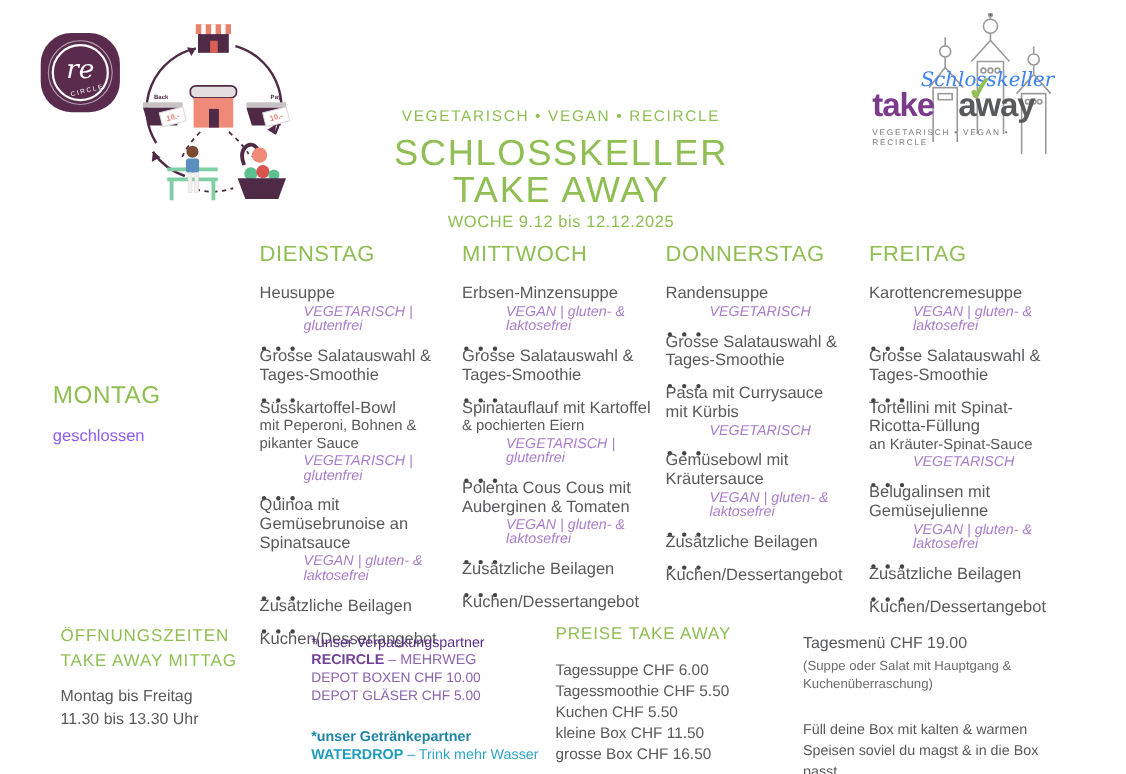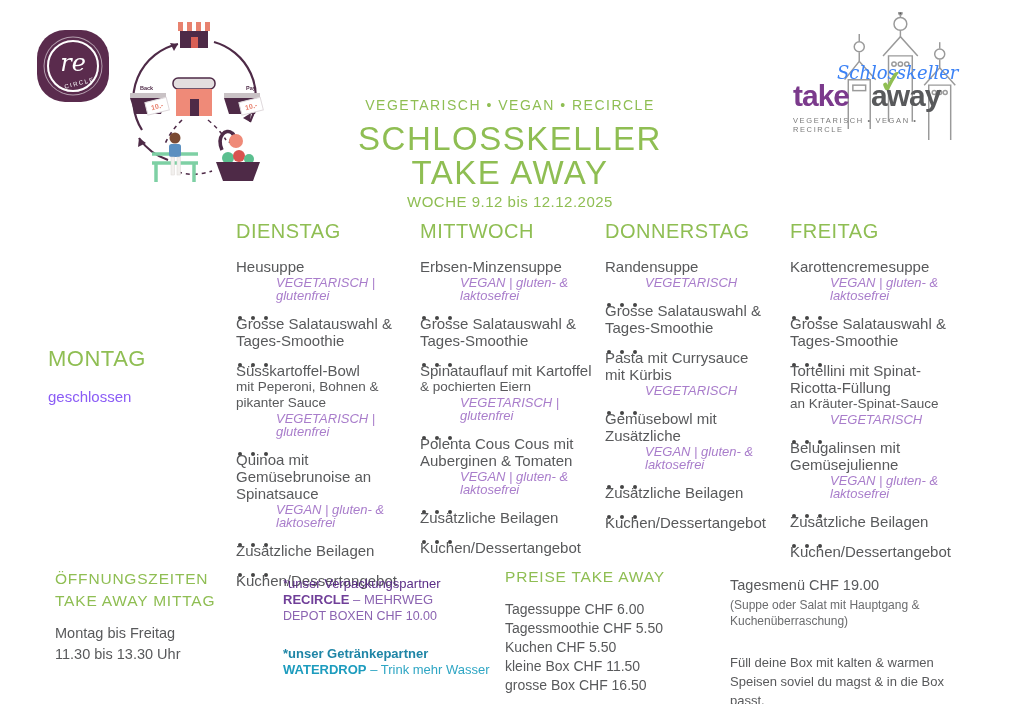--- a/index.html
+++ b/index.html
@@ -287,21 +287,21 @@
         </div>
         <div class="dots"><i></i><i></i><i></i></div>
         <div class="menu-item">
           <div class="mi-title">Pasta mit Currysauce
 mit Kürbis</div>
           <div class="mi-diet">VEGETARISCH</div>
         </div>
         <div class="dots"><i></i><i></i><i></i></div>
         <div class="menu-item">
           <div class="mi-title">Gemüsebowl mit
-Zusätzliche</div>
+Kräutersauce</div>
           <div class="mi-diet">VEGAN | gluten- &amp; laktosefrei</div>
         </div>
         <div class="dots"><i></i><i></i><i></i></div>
         <div class="menu-item">
           <div class="mi-title">Zusätzliche Beilagen</div>
         </div>
         <div class="dots"><i></i><i></i><i></i></div>
         <div class="menu-item">
           <div class="mi-title">Kuchen/Dessertangebot</div>
         </div>
@@ -348,20 +348,21 @@
 11.30 bis 13.30 Uhr</div>
   </div>
 
   <div class="partners">
     <div class="p-label">*unser Verpackungspartner</div>
     <div>
       <span class="p-name">RECIRCLE</span><span class="p-suffix"> – MEHRWEG</span>
     </div>
     <div id="deposit-lines">
         <div class="p-dep">DEPOT BOXEN CHF 10.00</div>
+        <div class="p-dep">DEPOT GLÄSER CHF 5.00</div>
       </div>
     <div class="d-label">*unser Getränkepartner</div>
     <div>
       <span class="d-name">WATERDROP</span><span class="d-suffix"> – Trink mehr Wasser</span>
     </div>
   </div>
 
   <div class="prices">
     <h3>PREISE TAKE AWAY</h3>
     <div class="price-lines" id="price-lines">

